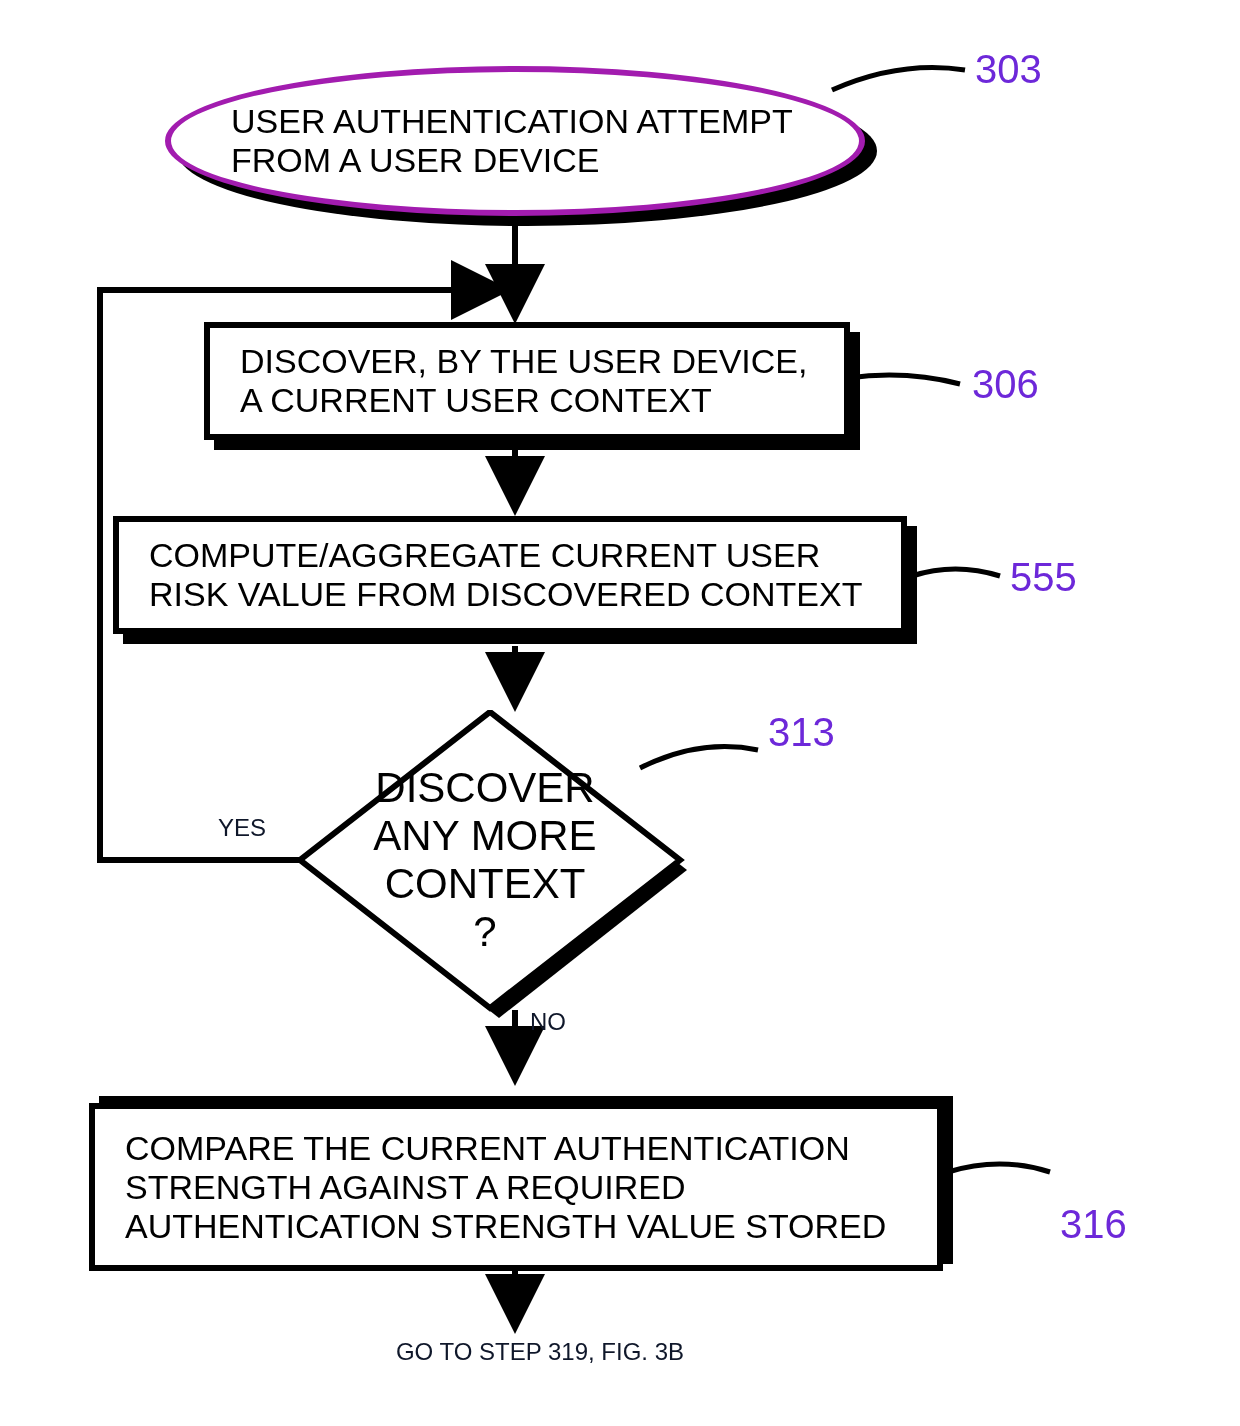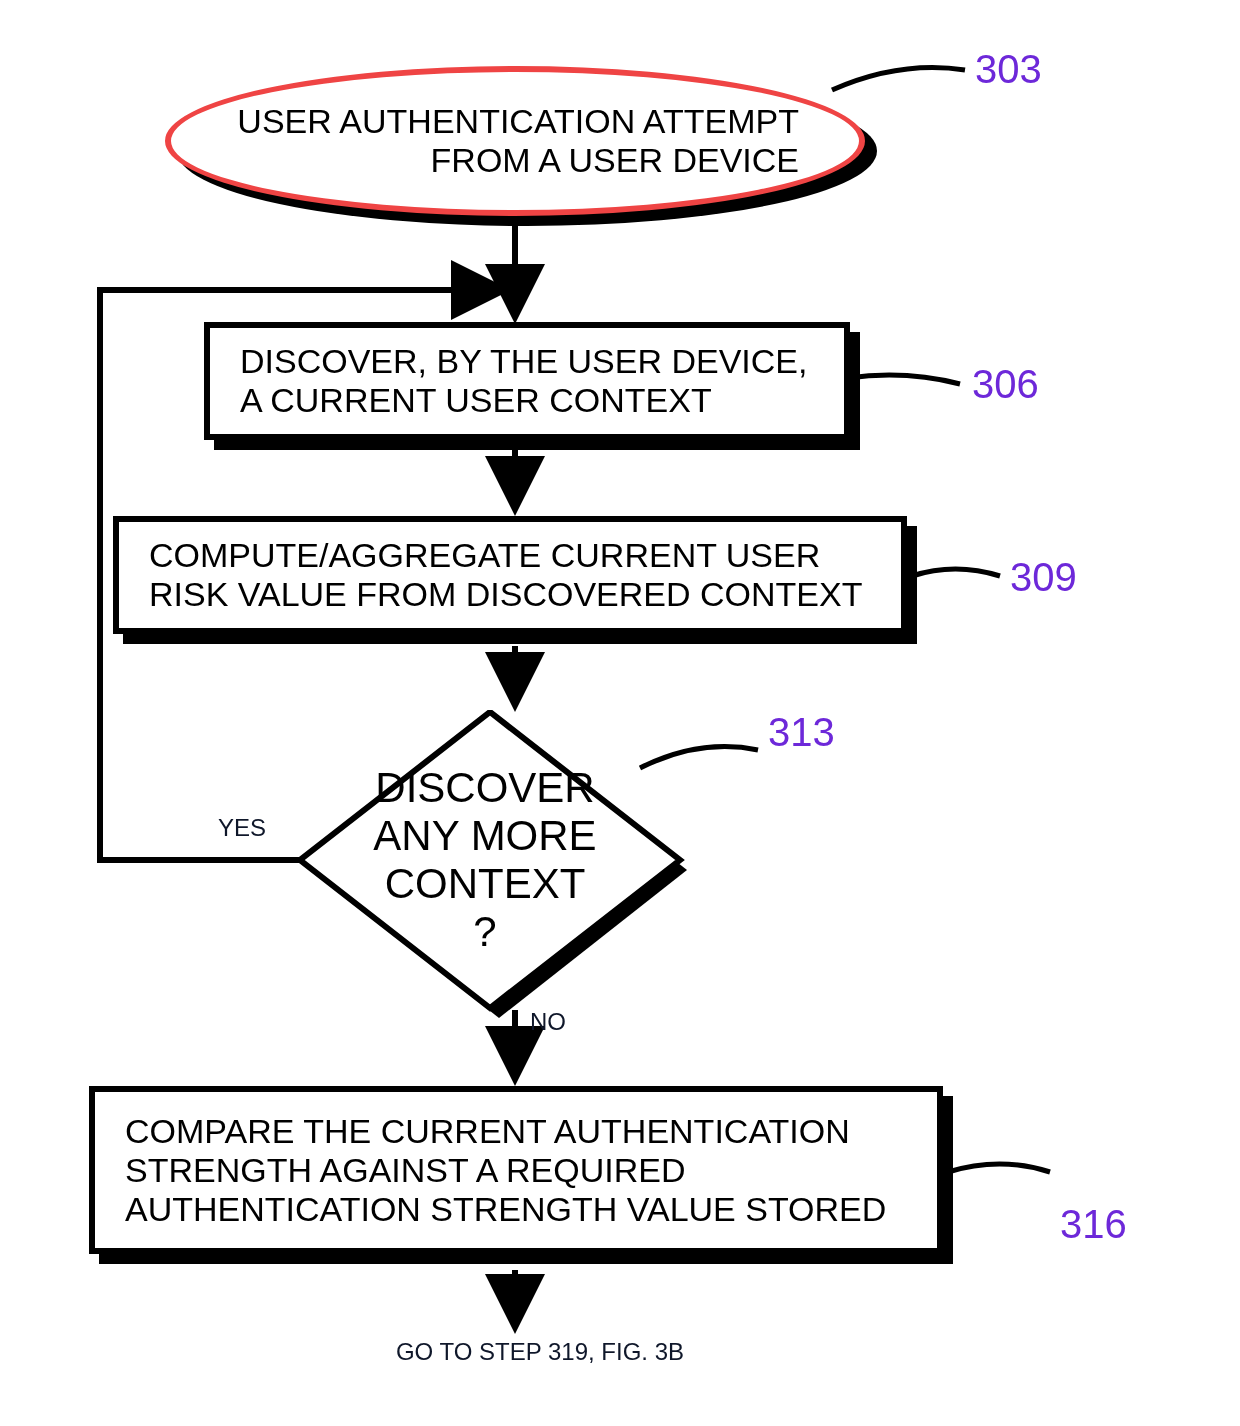--- a/index.html
+++ b/index.html
@@ -40,28 +40,27 @@
       background: #000;
       border-radius: 50%;
     }
     .terminal {
       position: absolute;
       left: 0;
       top: 0;
       width: 100%;
       height: 100%;
       background: #fff;
-      border: 6px solid #ef4444;
+      border: 6px solid #a21caf;
       border-radius: 50%;
       display: flex;
       align-items: center;
       justify-content: center;
       font-size: 34px;
       padding: 0 60px;
-      text-align: right;
     }
     
     .proc-wrap {
       position: absolute;
     }
     .proc-shadow {
       position: absolute;
       left: 10px;
       top: 10px;
       width: 100%;
@@ -174,39 +173,39 @@
     </div>
   </div>
   <div class="label" style="left:972px; top:362px;">306</div>
 
   <div class="proc-wrap" style="left:113px; top:516px; width:794px; height:118px;">
     <div class="proc-shadow"></div>
     <div class="proc" style="width:794px; height:118px;">
       <span>COMPUTE/AGGREGATE CURRENT USER RISK VALUE FROM DISCOVERED CONTEXT</span>
     </div>
   </div>
-  <div class="label" style="left:1010px; top:555px;">309</div>
+  <div class="label" style="left:1010px; top:555px;">555</div>
 
   <div class="decision-wrap">
     <svg width="400" height="320" viewBox="0 0 400 320">
       <polygon points="204,12 392,160 204,308 16,160" fill="#000"></polygon>
       <polygon points="195,2 385,150 195,298 5,150" fill="#fff" stroke="#000" stroke-width="6"></polygon>
     </svg>
     <div class="decision-text">
       <span style="max-width:230px;">DISCOVER ANY MORE CONTEXT ?</span>
     </div>
   </div>
   <div class="label" style="left:768px; top:710px;">313</div>
 
   <div class="small-label" style="left:218px; top:814px;">YES</div>
   <div class="small-label" style="left:530px; top:1008px;">NO</div>
 
   <div class="proc-wrap" style="left:89px; top:1086px; width:854px; height:168px;">
     <div class="proc-shadow"></div>
-    <div class="proc" style="width:854px; height:168px;">
+    <div class="proc" style="width:854px; height:168px;margin-top:17px;">
       <span>COMPARE THE CURRENT AUTHENTICATION STRENGTH AGAINST A REQUIRED AUTHENTICATION STRENGTH VALUE STORED</span>
     </div>
   </div>
   <div class="label" style="left:1060px; top:1202px;">316</div>
 
   <div class="small-label" style="left:270px; top:1338px; width:540px; text-align:center;">GO TO STEP 319, FIG. 3B</div>
 
 </div>
 
 </body></html>

